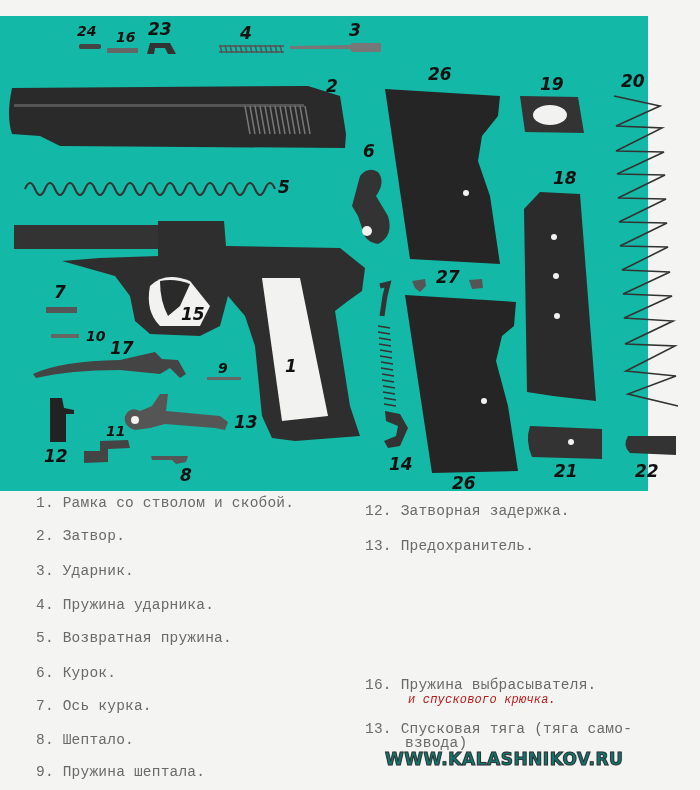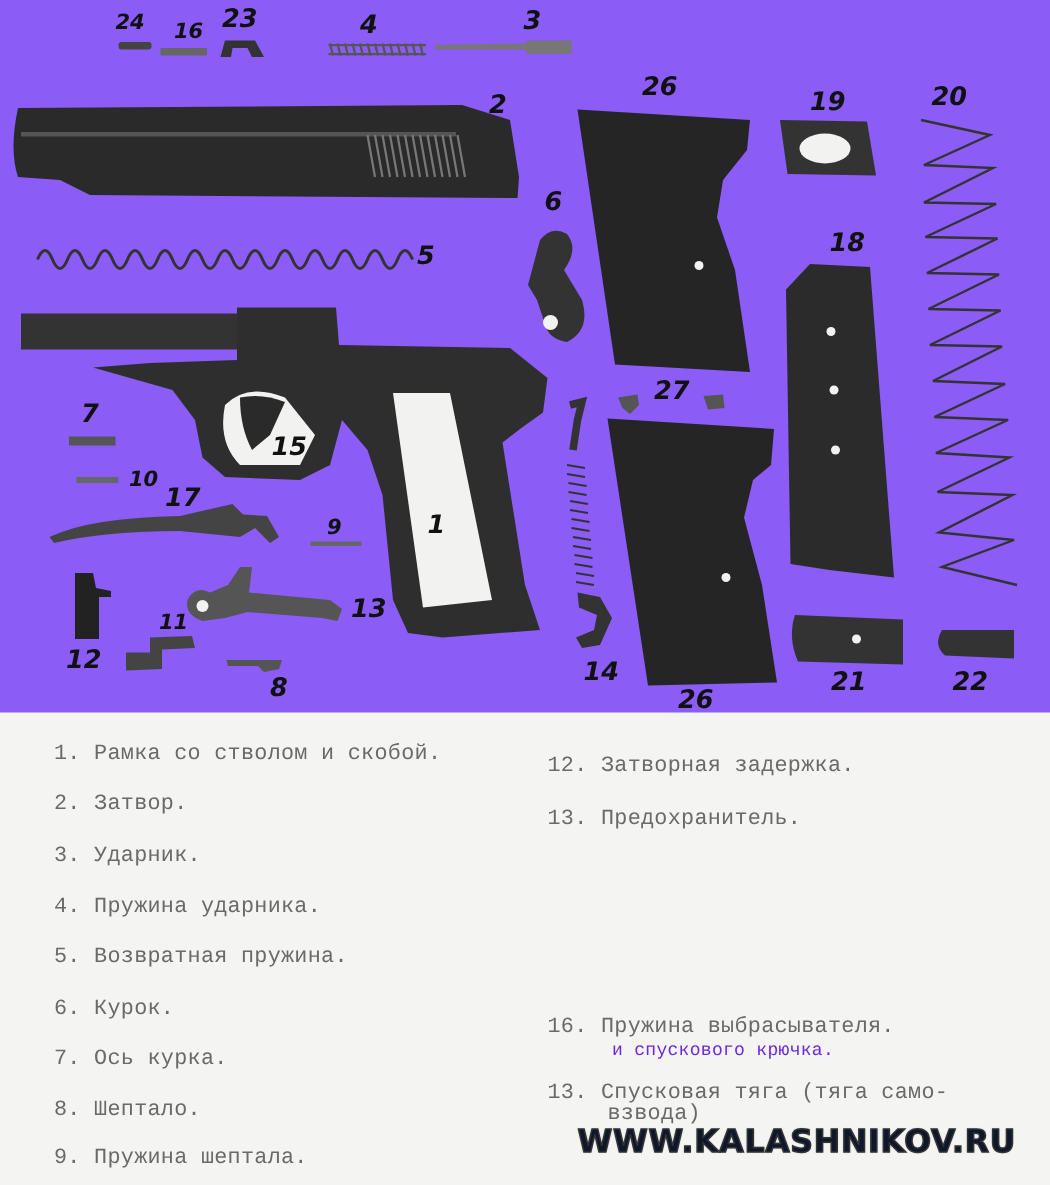--- a/index.html
+++ b/index.html
@@ -1,26 +1,26 @@
 <!DOCTYPE html>
 <html><head>
 <meta charset="utf-8">
 <style>
   html,body{margin:0;padding:0;background:#f4f4f2;}
   body{width:700px;height:790px;position:relative;overflow:hidden;font-family:"Liberation Mono","DejaVu Sans Mono",monospace;}
-  .photo{position:absolute;left:0;top:0;width:700px;height:475px;background:#8b5cf6;}
+  .photo{position:absolute;left:0;top:16px;width:648px;height:475px;background:#14b8a6;}
   .photo svg{position:absolute;left:0;top:0;}
   .lbl{position:absolute;font-family:"DejaVu Sans",sans-serif;font-weight:bold;font-style:italic;font-size:17px;color:#111;line-height:1;}
   .lbl.sm{font-size:14px;}
   .legend{position:absolute;left:0;top:480px;width:700px;height:310px;}
   .item{position:absolute;font-size:14.5px;color:#6a6a6a;line-height:15px;letter-spacing:0.2px;white-space:pre;}
   .item .num{display:inline-block;}
-  .watermark{position:absolute;left:385px;top:749px;font-family:"DejaVu Sans",sans-serif;font-weight:bold;font-size:21px;color:#0f172a;
+  .watermark{position:absolute;left:385px;top:749px;font-family:"DejaVu Sans",sans-serif;font-weight:bold;font-size:17px;color:#0f766e;
     -webkit-text-stroke:1px #333;letter-spacing:0.5px;text-shadow:0 0 1px #333;}
-  .ghost{color:#6d28d9;}
+  .ghost{color:#b91c1c;font-style:italic;}
 </style>
 </head>
 <body>
 
 <div class="photo">
   <svg width="700" height="475" viewBox="0 0 700 475">
 
     <rect x="79" y="28" width="22" height="5" rx="2" fill="#444"></rect>
     <rect x="107" y="32" width="31" height="5" fill="#666"></rect>
     <path d="M147 38 L150 27 L170 27 L176 38 L168 38 L165 32 L155 32 L154 38 Z" fill="#333"></path>

